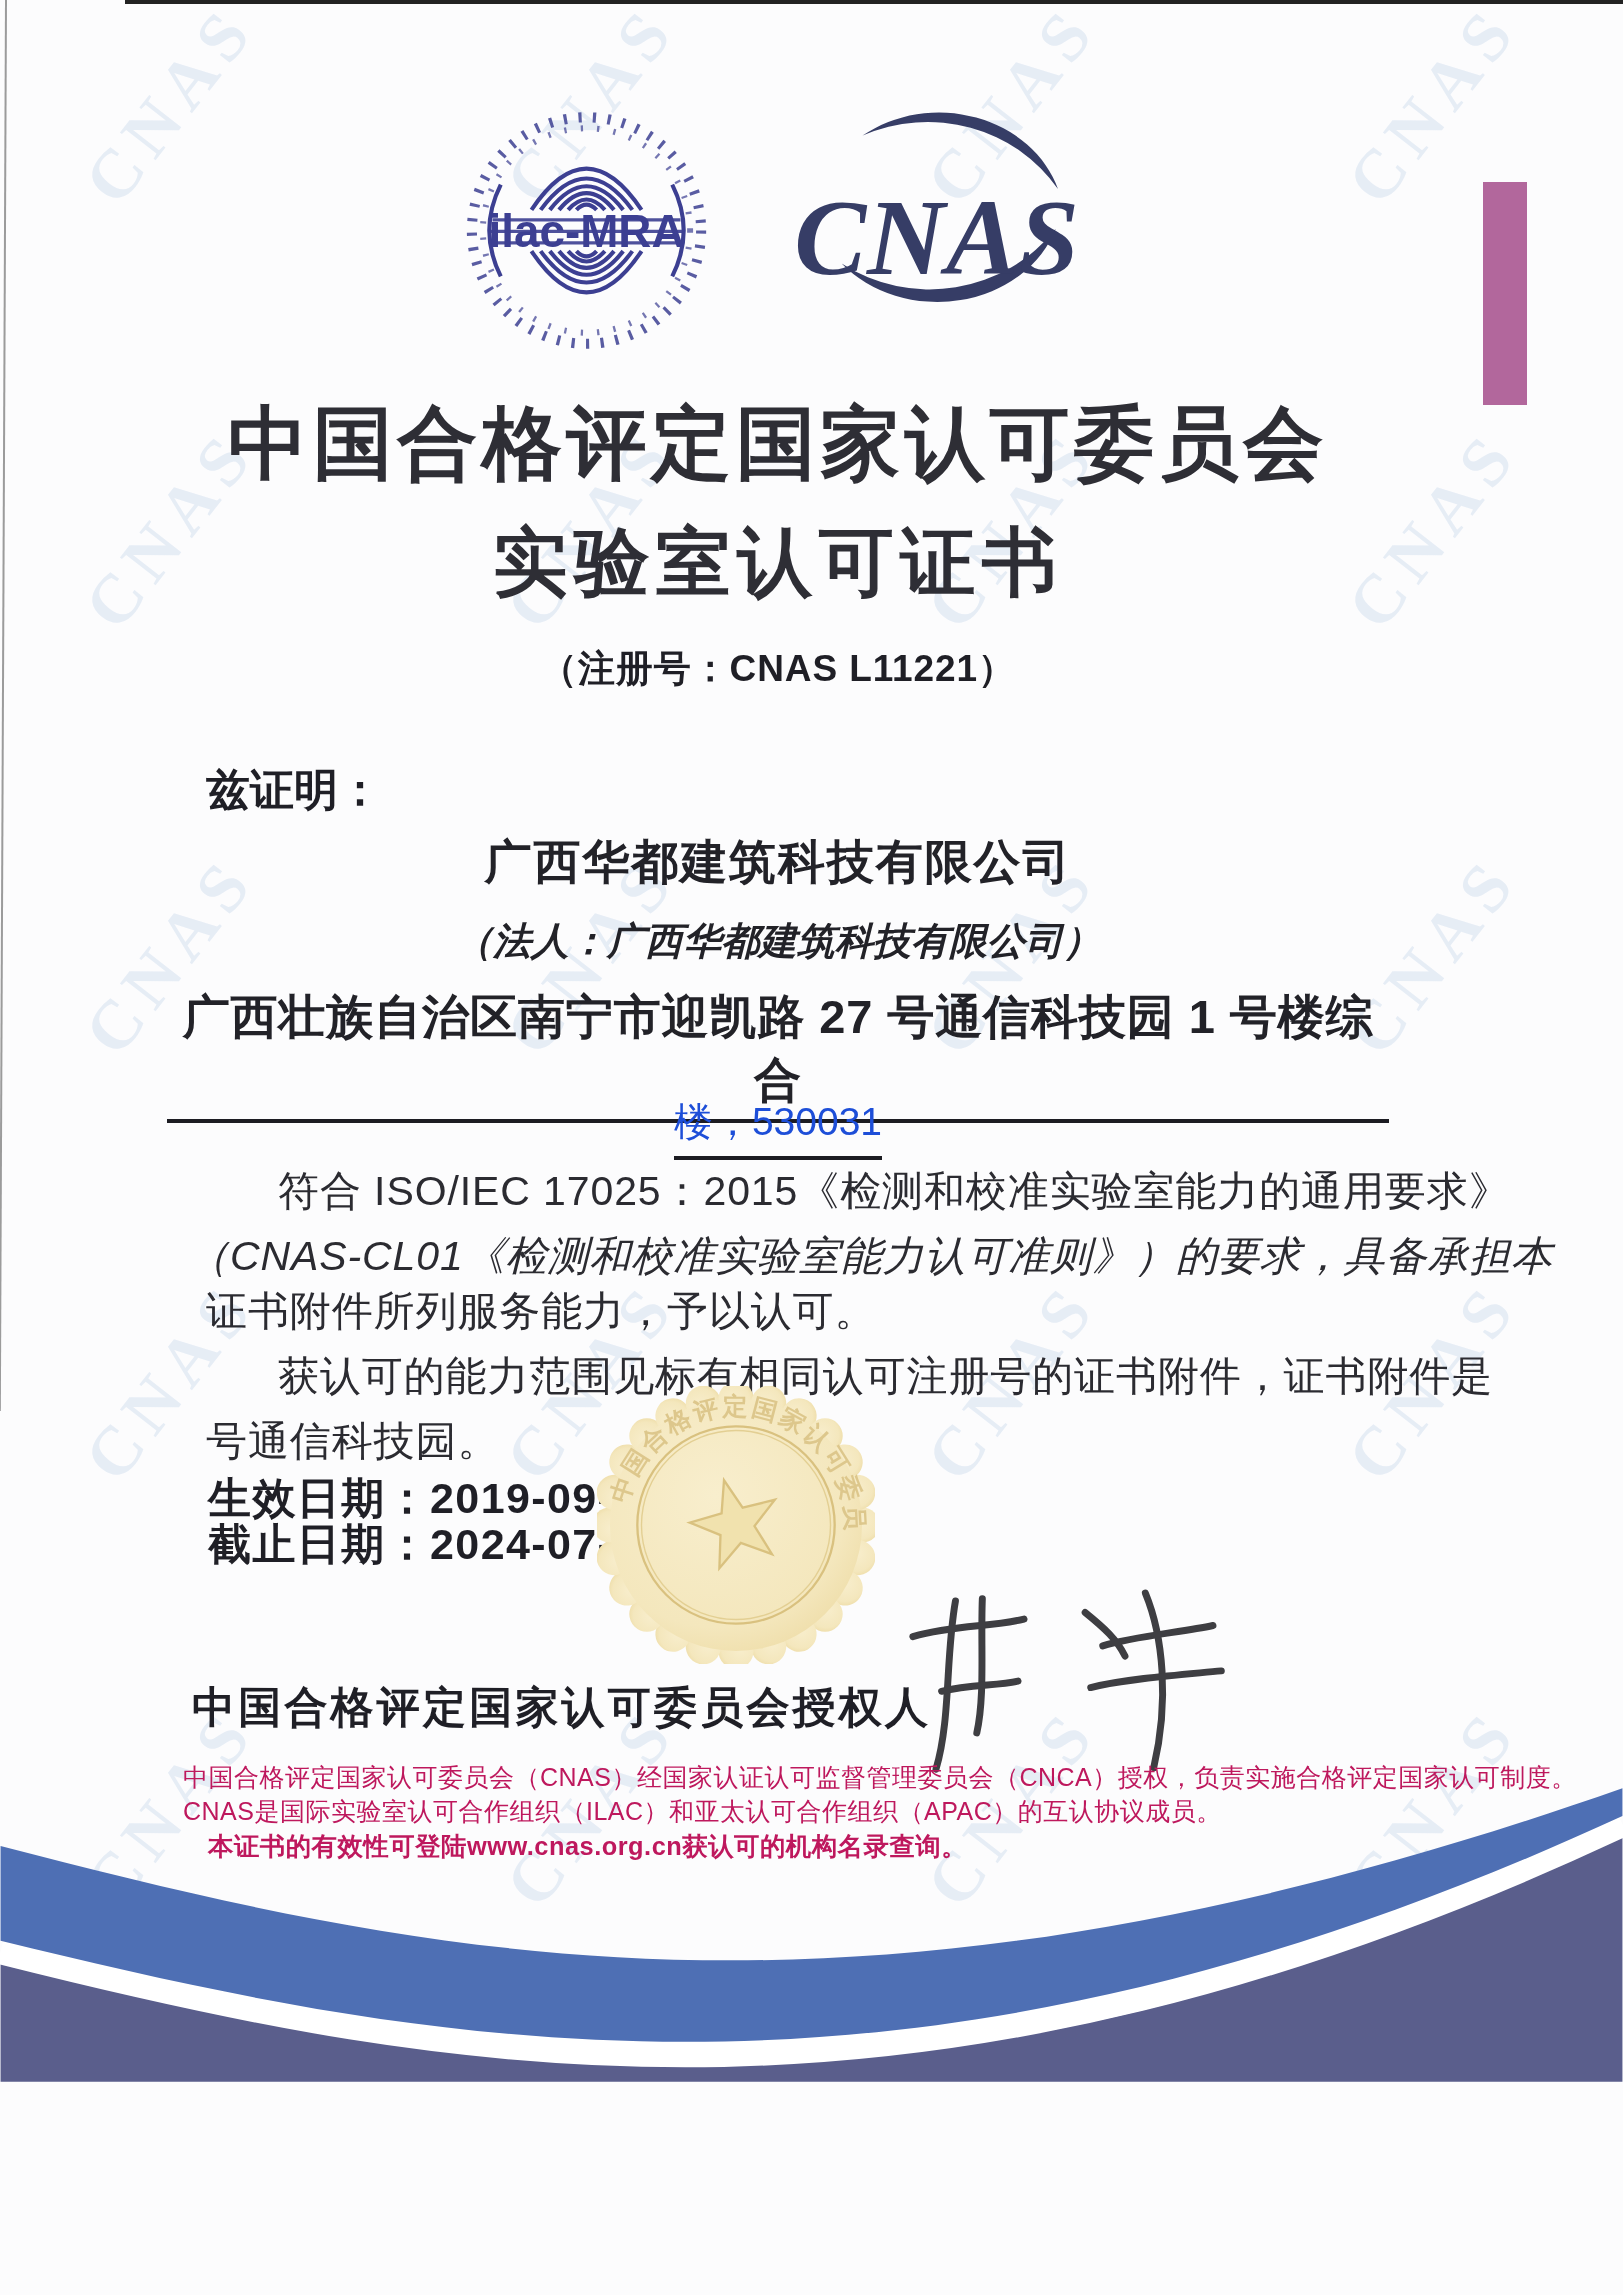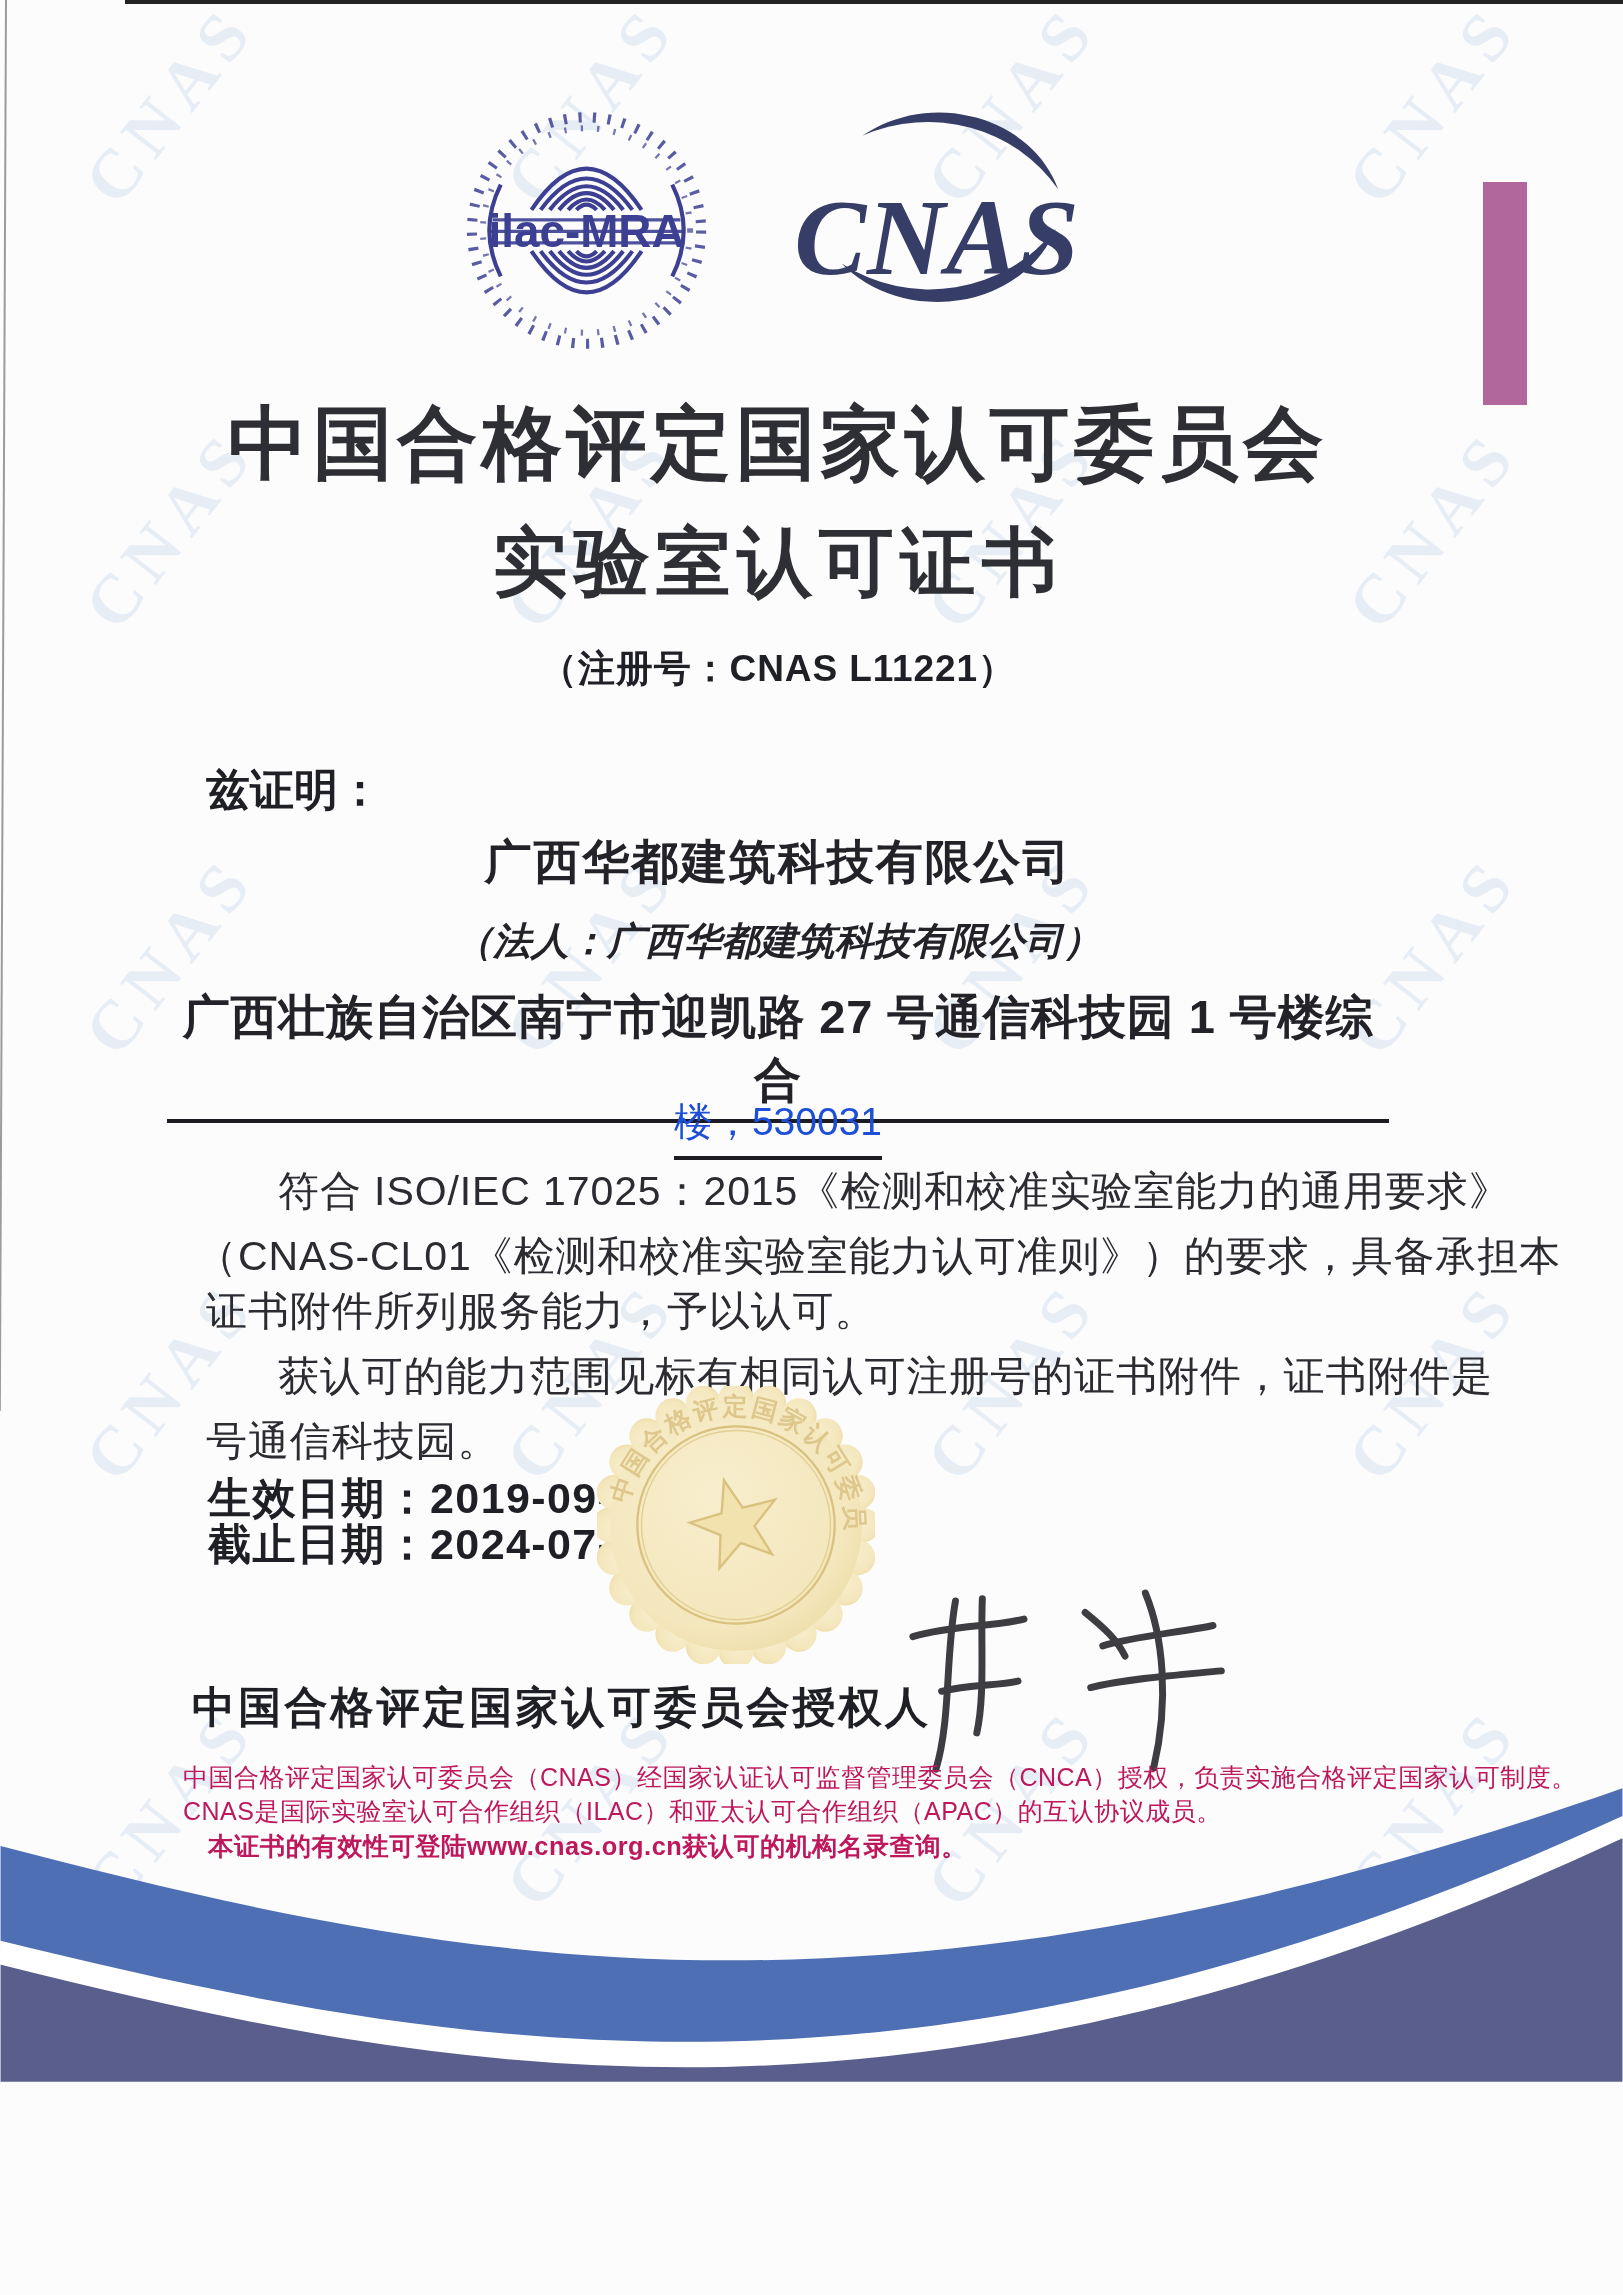--- a/index.html
+++ b/index.html
@@ -52,21 +52,21 @@
   
   .certify{left:206px;top:761px;font-size:44px;font-weight:700;color:var(--ink-heavy);}
   .company{top:831px;font-size:47px;font-weight:900;letter-spacing:1.9px;color:#222228;}
   .legal{top:916px;font-size:38px;font-weight:800;font-style:italic;color:#222228;}
   .addr1{top:986px;font-size:47px;font-weight:900;letter-spacing:0.9px;color:#222228;}
   .addr2{top:1095px;font-size:39px;font-weight:400;color:#1d4ed8;}
   .uline{display:inline-block;border-bottom:4.6px solid #1c1c22;padding-bottom:6.5px;}
   .bodyline{left:206px;width:1240px;font-size:41px;font-weight:500;letter-spacing:0.9px;color:var(--ink);white-space:nowrap;}
   .indent{padding-left:72px;}
   .l-iso{top:1164px;}
-  .l-cl01{left:196px;top:1229px;}
+  .l-cl01{left:188px;top:1229px;font-style:italic;}
   .l-cert1{top:1284px;}
   .l-scope{top:1349px;}
   .l-cert2{top:1414px;}
   .dateline{left:208px;font-size:43px;font-weight:700;letter-spacing:1.4px;color:var(--ink-heavy);}
   .l-eff{top:1470px;}
   .l-exp{top:1516px;}
   .authorizer{left:192px;top:1679px;font-size:43px;font-weight:700;letter-spacing:3.2px;color:var(--ink-heavy);}
   
   .footline{left:183px;width:1425px;font-size:25px;font-weight:500;letter-spacing:0.5px;color:#be185d;white-space:nowrap;}
   .f1{top:1761px;}

